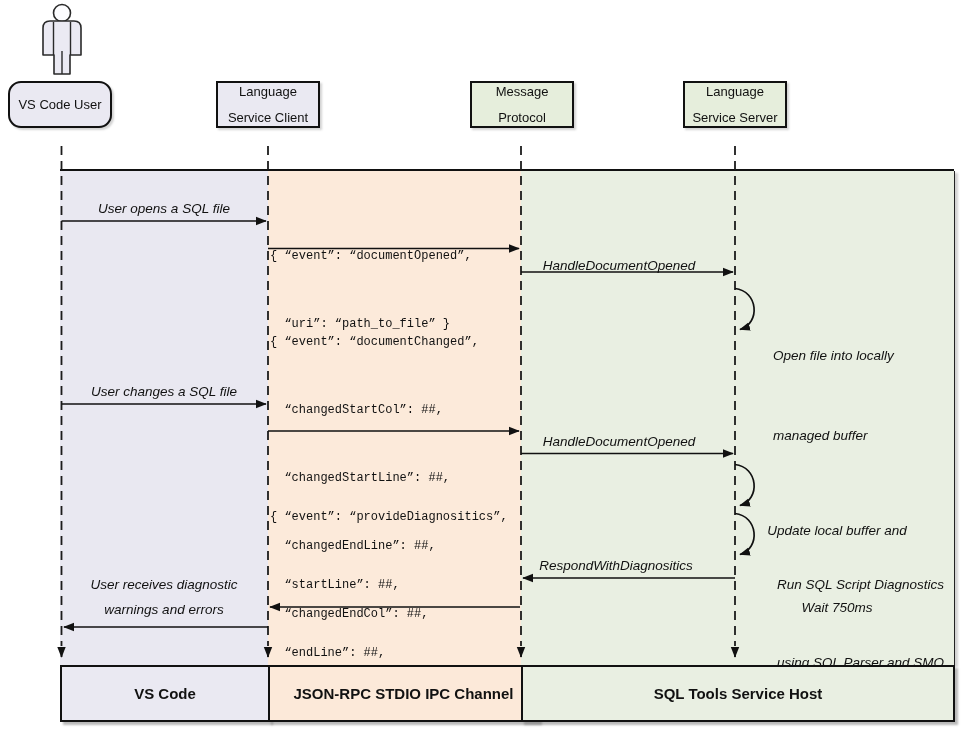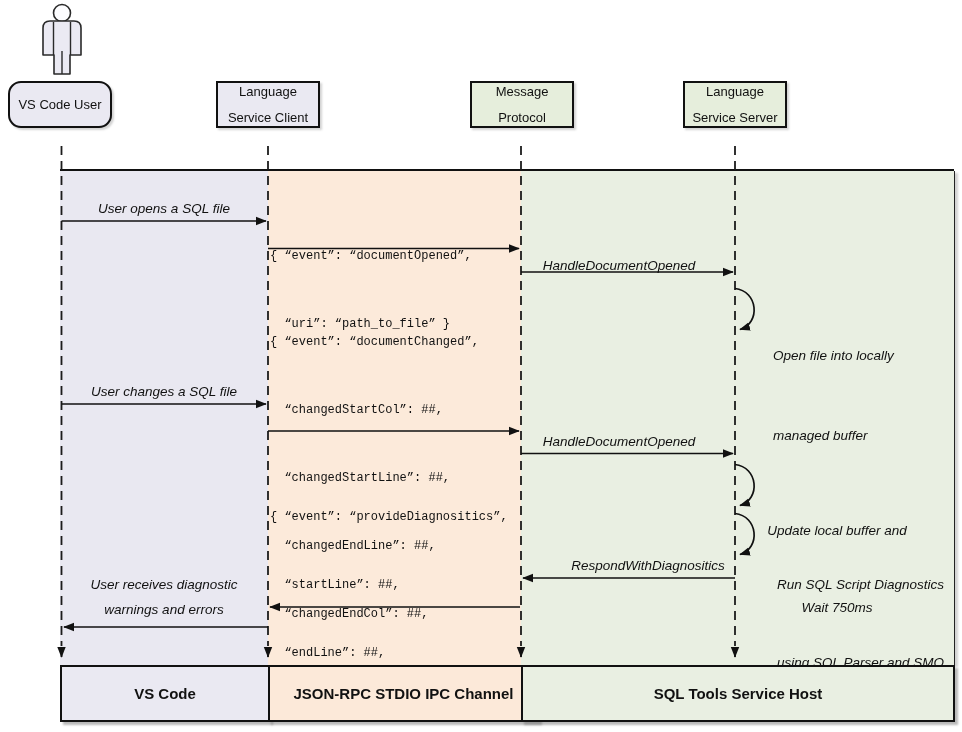--- a/index.html
+++ b/index.html
@@ -103,21 +103,21 @@
   </div>
   <div class="hbox hbox-grn" style="left:683px;width:104px;">
     <span>Language</span>
     <span>Service Server</span>
   </div>
 
   <div class="ilabel" style="left:164px;top:208px;">User opens a SQL file</div>
   <div class="ilabel" style="left:619px;top:258px;margin-top:7px;">HandleDocumentOpened</div>
   <div class="ilabel" style="left:164px;top:390.5px;">User changes a SQL file</div>
   <div class="ilabel" style="left:619px;top:440.5px;">HandleDocumentOpened</div>
-  <div class="ilabel" style="left:648px;top:564.5px;">RespondWithDiagnositics</div>
+  <div class="ilabel" style="left:616px;top:564.5px;">RespondWithDiagnositics</div>
   <div class="ilabel" style="left:164px;top:583.5px;">User receives diagnostic</div>
   <div class="ilabel" style="left:164px;top:608.5px;">warnings and errors</div>
 
   <div class="note note-left" style="left:773px;top:290px;line-height:26.5px;">
     <div>Open file into locally</div>
     <div>managed buffer</div>
   </div>
   <div class="note note-center" style="left:751px;top:467px;width:172px;line-height:25.5px;">
     <div>Update local buffer and</div>
     <div>Wait 750ms</div>

